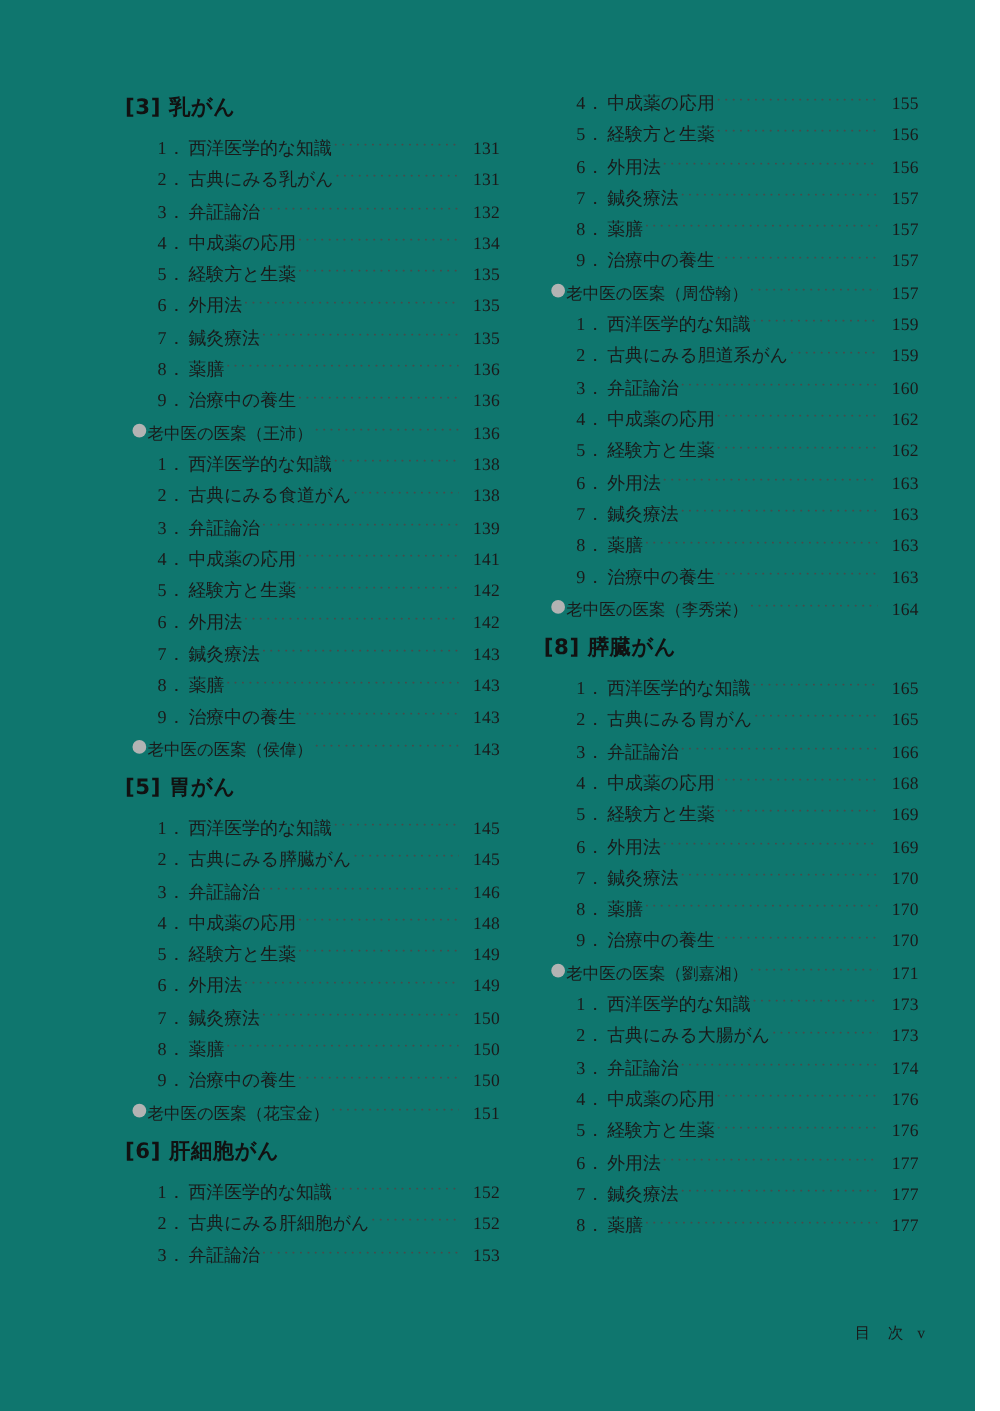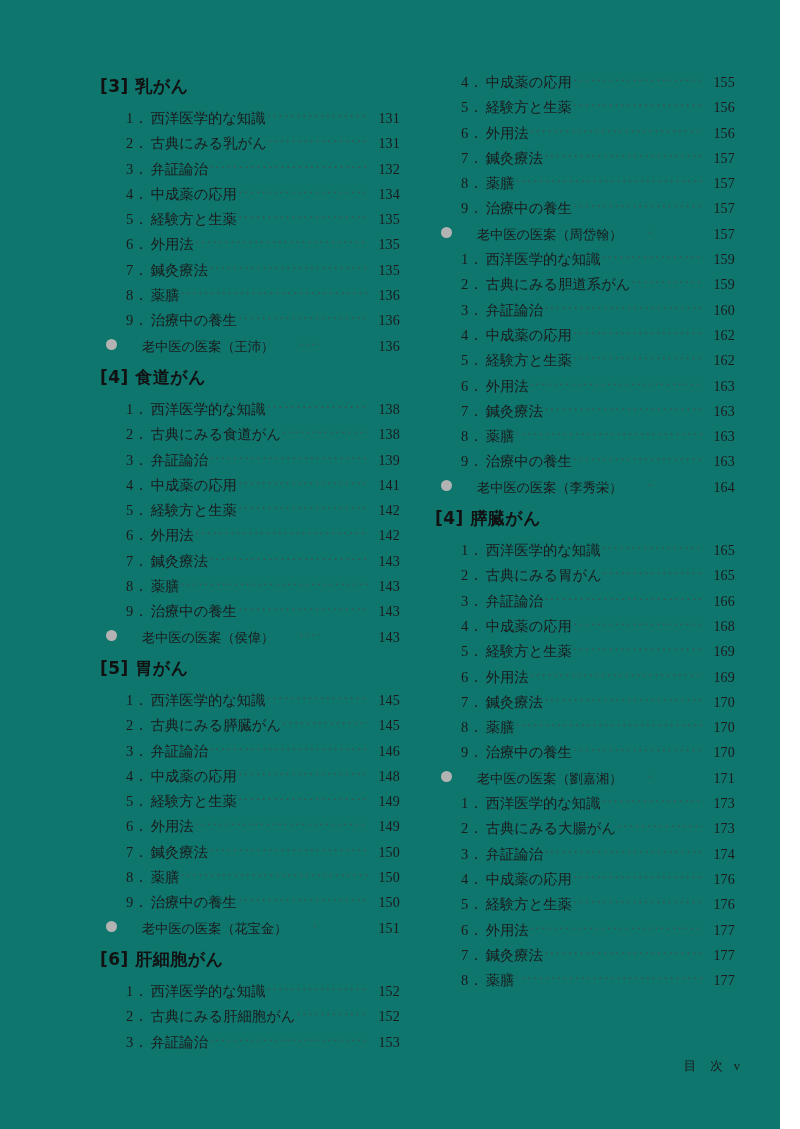--- a/index.html
+++ b/index.html
@@ -47,21 +47,21 @@
   .entry {
     display: flex;
     align-items: baseline;
     height: 25.3px;
     line-height: 25.3px;
     font-size: 14.5px;
     white-space: nowrap;
     overflow: hidden;
   }
   .entry.indent { padding-left: 26px; }
-  .entry.flush  { padding-left: 6px; gap: 24px; }
+  .entry.flush  { padding-left: 6px; }
 
   .entry-num {
     flex: 0 0 auto;
     font-family: "Liberation Serif", serif;
     font-size: 14.5px;
     letter-spacing: 0.5px;
     margin-right: 2px;
   }
   .entry-bullet {
     flex: 0 0 auto;
@@ -202,21 +202,20 @@
           <li class="entry flush">
             <span class="entry-bullet"></span>
             <span class="entry-label small">老中医の医案（王沛）</span>
             <span class="leader"></span>
             <span class="entry-gap"></span>
             <span class="entry-page">136</span>
           </li>
         </ul>
       </div>
       <div class="section">
-        <div class="section-heading">[4] 食道がん</div>
         <ul class="entries">
           <li class="entry indent">
             <span class="entry-num">1．</span>
             <span class="entry-label">西洋医学的な知識</span>
             <span class="leader"></span>
             <span class="entry-gap"></span>
             <span class="entry-page">138</span>
           </li>
           <li class="entry indent">
             <span class="entry-num">2．</span>
@@ -507,21 +506,21 @@
           <li class="entry flush">
             <span class="entry-bullet"></span>
             <span class="entry-label small">老中医の医案（李秀栄）</span>
             <span class="leader"></span>
             <span class="entry-gap"></span>
             <span class="entry-page">164</span>
           </li>
         </ul>
       </div>
       <div class="section">
-        <div class="section-heading">[4] 膵臓がん</div>
+        <div class="section-heading">[8] 膵臓がん</div>
         <ul class="entries">
           <li class="entry indent">
             <span class="entry-num">1．</span>
             <span class="entry-label">西洋医学的な知識</span>
             <span class="leader"></span>
             <span class="entry-gap"></span>
             <span class="entry-page">165</span>
           </li>
           <li class="entry indent">
             <span class="entry-num">2．</span>

